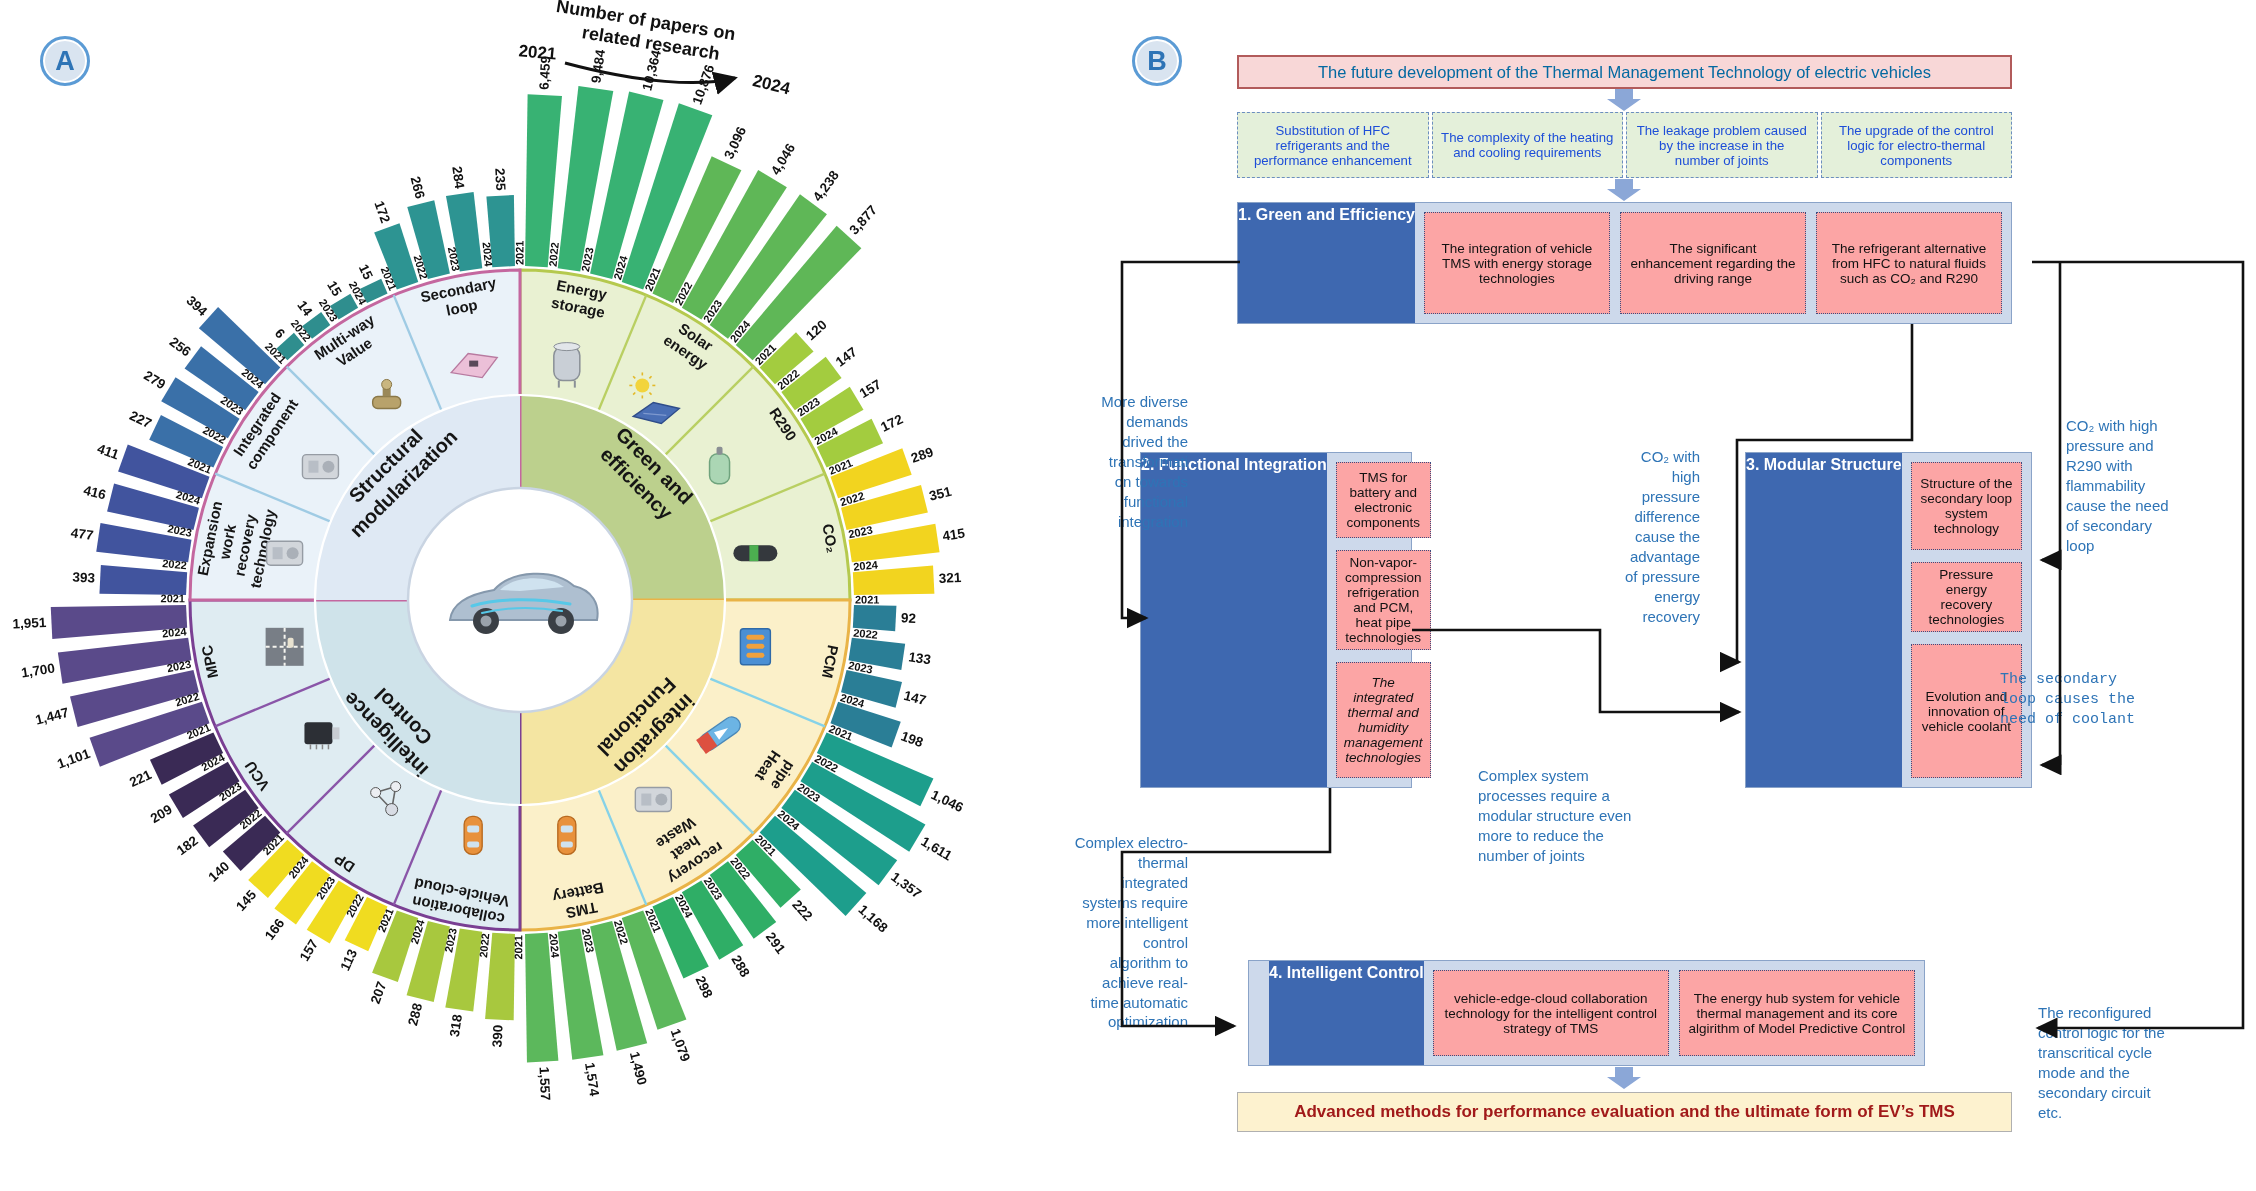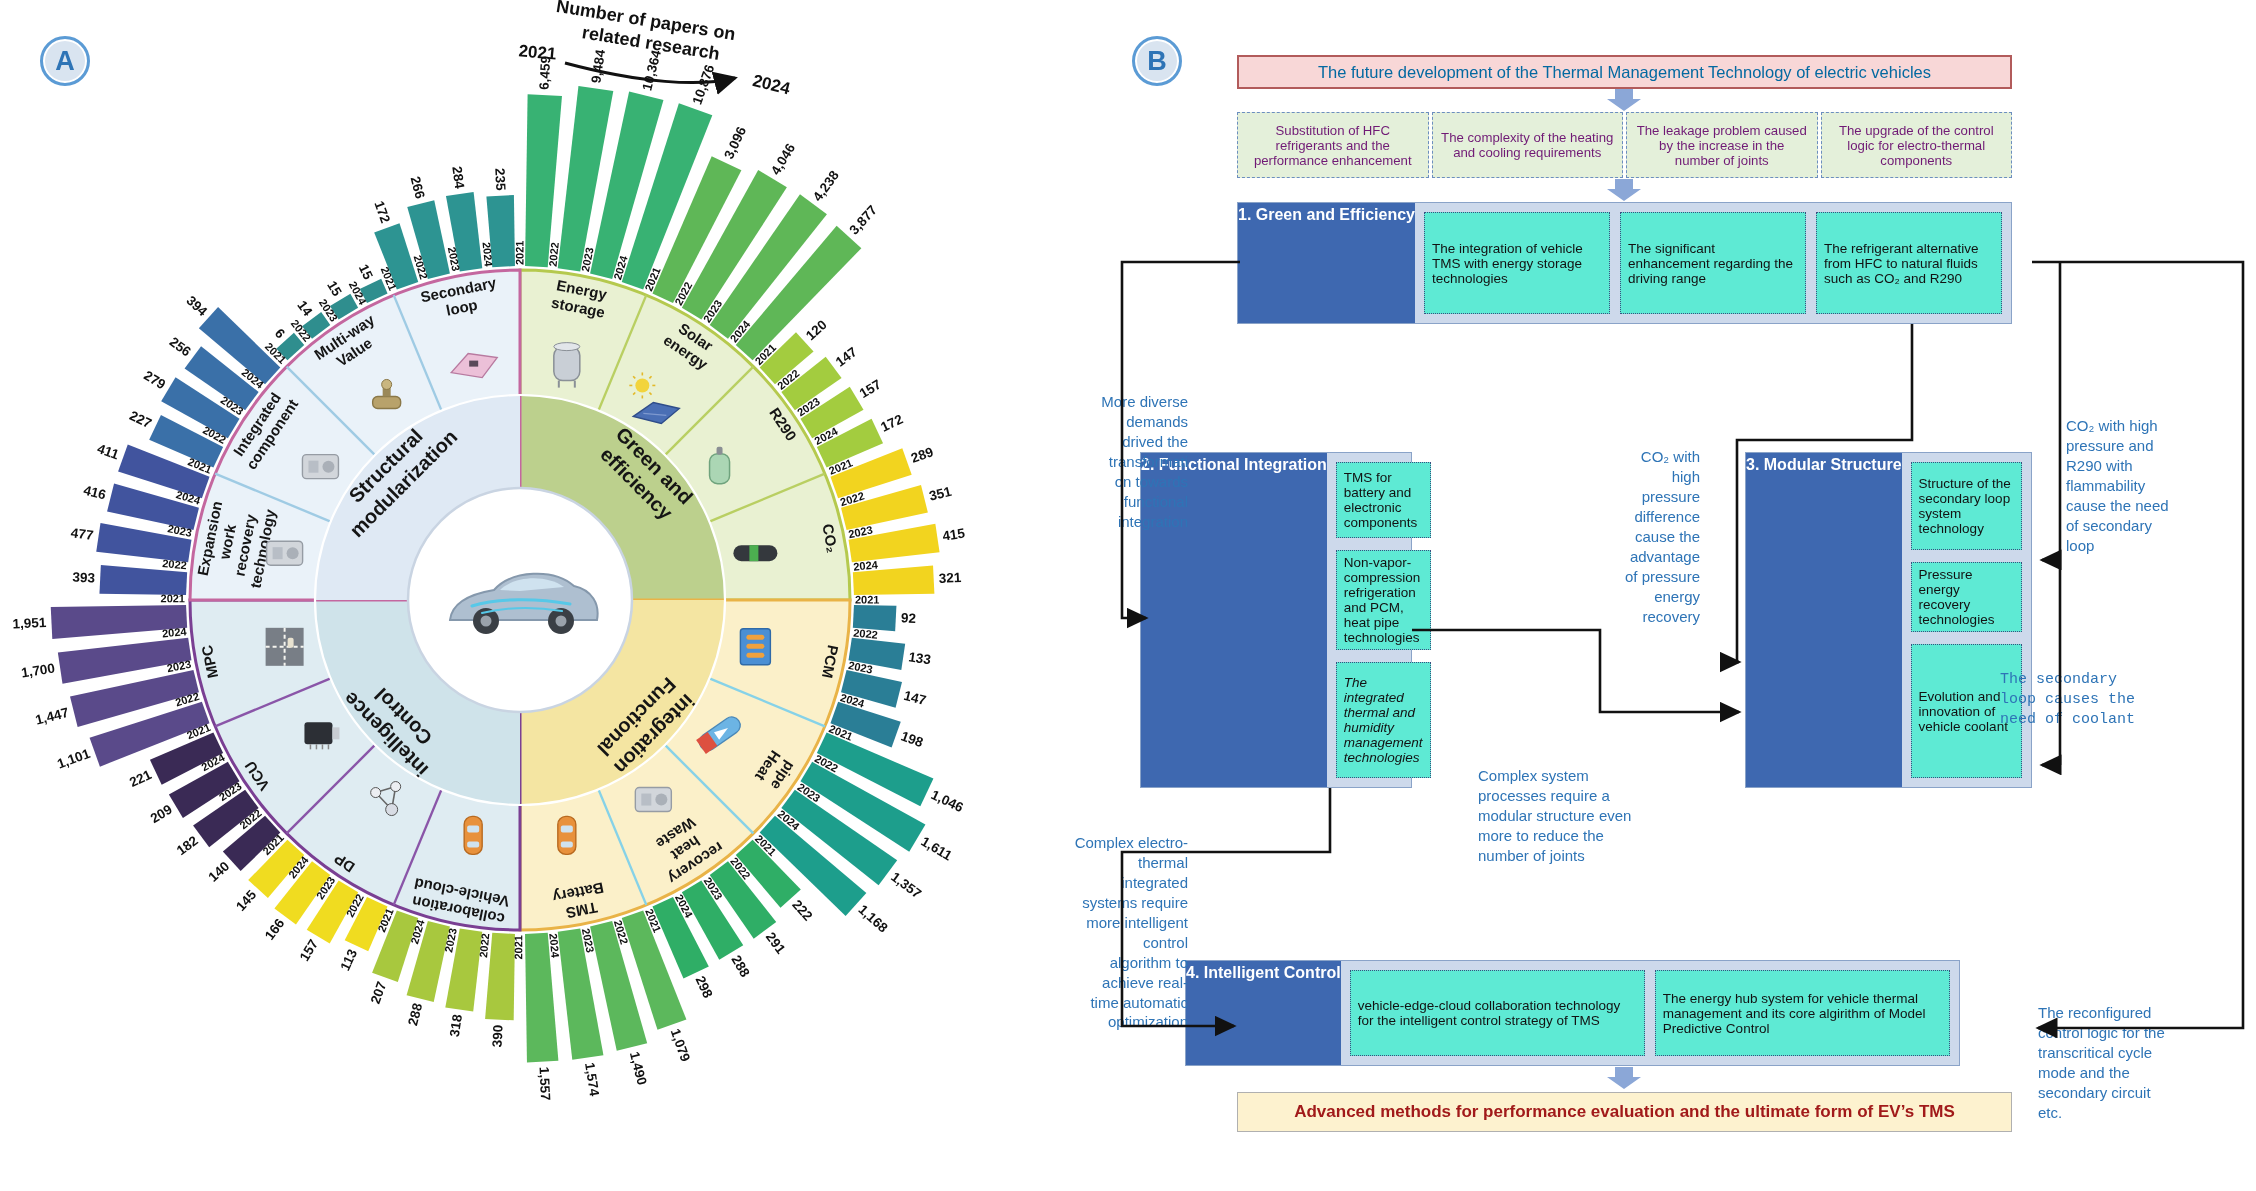--- a/index.html
+++ b/index.html
@@ -5,29 +5,29 @@
   html,body{margin:0;padding:0;background:#ffffff;font-family:"Liberation Sans",sans-serif;}
   .page{position:relative;width:2256px;height:1191px;background:#fff;overflow:hidden;}
   svg text{font-family:"Liberation Sans",sans-serif;}
   .badge{position:absolute;width:44px;height:44px;border-radius:50%;background:#d9e4f0;
          border:3px solid #5b9bd5;color:#2e74b6;font-weight:bold;font-size:27px;
          display:flex;align-items:center;justify-content:center;box-shadow:0 0 0 2px #fff inset;}
   .pb{position:absolute;box-sizing:border-box;}
   .title-box{background:#f8d7d7;border:2px solid #b25b5b;color:#0369a1;font-size:16.5px;
              display:flex;align-items:center;justify-content:center;text-align:center;}
   .chal-row{display:flex;gap:3px;}
-  .chal{flex:1;background:#e4f0da;border:1.6px dashed #6c8ebf;color:#701a75;font-size:13.2px;
+  .chal{flex:1;background:#e4f0da;border:1.6px dashed #6c8ebf;color:#1d4ed8;font-size:13.2px;
         display:flex;align-items:center;justify-content:center;text-align:center;padding:20px 8px;box-sizing:border-box;}
   .secbox{background:#cdd9eb;border:1.4px solid #8aa3c8;box-sizing:border-box;display:flex;flex-direction:row;}
   .sechead{background:#3e68b0;color:#fff;font-weight:bold;font-size:16px;text-align:center;
            padding:3px 0 4px 0;flex:0 0 auto;}
   .secbody{flex:1;display:flex;padding:9px;gap:10px;box-sizing:border-box;}
   .secbody.col{flex-direction:column;gap:12px;}
-  .bx{background:#5eead4;border:1.3px dotted #3c4d80;color:#121212;font-size:13.5px;
-      display:flex;align-items:center;justify-content:center;text-align:left;
+  .bx{background:#fca5a5;border:1.3px dotted #3c4d80;color:#121212;font-size:13.5px;
+      display:flex;align-items:center;justify-content:center;text-align:center;
       padding:4px 7px;box-sizing:border-box;flex:1;}
   .outcome{background:#fdf2cf;border:1.4px solid #b0b0b0;color:#a11a1a;font-weight:bold;font-size:17px;
            display:flex;align-items:center;justify-content:center;text-align:center;}
   .anno{position:absolute;color:#2e74b6;font-size:15px;line-height:1.33;white-space:pre-line;}
   .ra{text-align:right;}
   .conn{stroke:#111;stroke-width:2.6;fill:none;}
 </style>
 </head>
 <body>
 
@@ -486,21 +486,21 @@
 
   <div class="pb secbox" style="left:1745px;top:452px;width:287px;height:336px;">
     <div class="sechead">3. Modular Structure</div>
     <div class="secbody col">
       <div class="bx" style="flex:0 0 88px;">Structure of the secondary loop system technology</div>
       <div class="bx" style="flex:0 0 70px;">Pressure energy recovery technologies</div>
       <div class="bx" style="flex:1;">Evolution and innovation of vehicle coolant</div>
     </div>
   </div>
 
-  <div class="pb secbox" style="left:1185px;top:960px;width:775px;height:106px;">
+  <div class="pb secbox" style="left:1248px;top:960px;width:677px;height:106px;padding-left:20px;">
     <div class="sechead">4. Intelligent Control</div>
     <div class="secbody">
       <div class="bx">vehicle-edge-cloud collaboration technology for the intelligent control strategy of TMS</div>
       <div class="bx">The energy hub system for vehicle thermal management and its core algirithm of Model Predictive Control</div>
     </div>
   </div>
 
   <div class="pb outcome" style="left:1237px;top:1092px;width:775px;height:40px;">Advanced methods for performance evaluation and the ultimate form of EV’s TMS</div>
 
   <div class="anno ra" style="left:1008px;top:392px;width:180px;text-align:right;">More diverse

